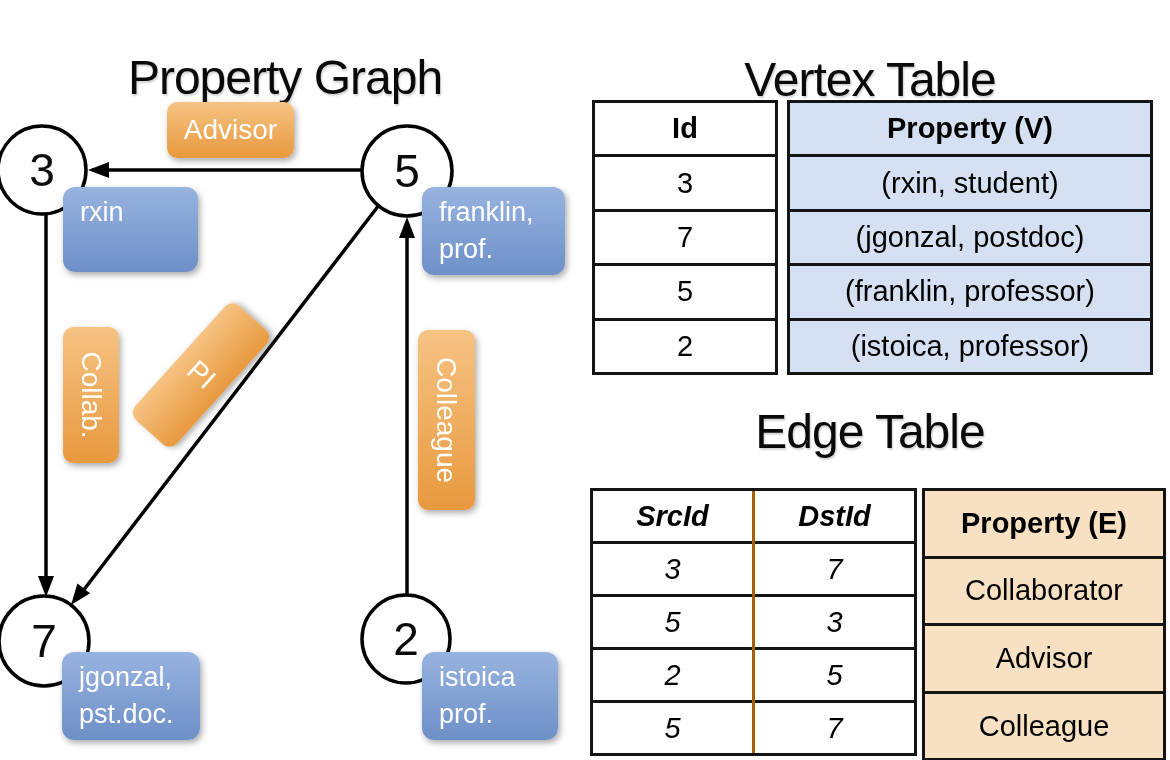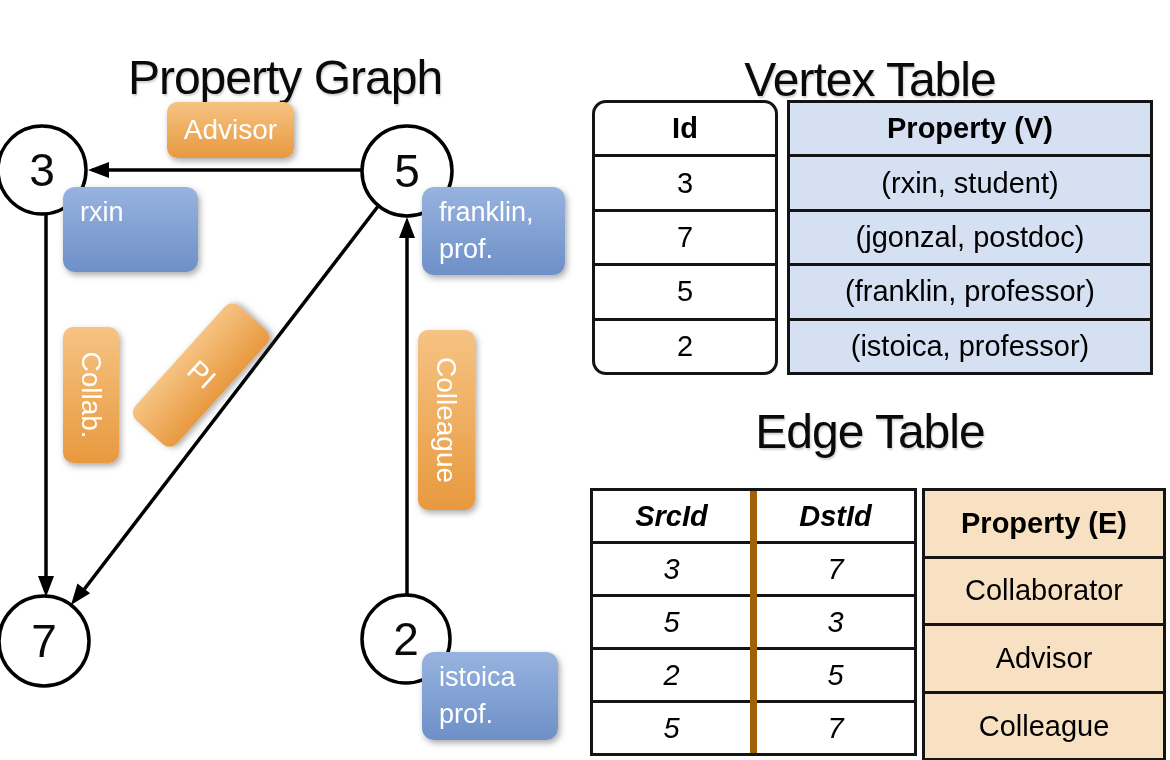--- a/index.html
+++ b/index.html
@@ -44,21 +44,21 @@
   .tcol .cell{
     flex:1;display:flex;align-items:center;justify-content:center;
     font-size:29px;border-bottom:3px solid #141414;white-space:nowrap;
   }
   .tcol .cell:last-child{border-bottom:none;}
   .tcol .cell.hdr{font-weight:700;}
   .bluefill{background:#D5E0F2;}
   .tanfill{background:#F8E0C3;}
   .twocol{display:flex;flex-direction:row;}
   .twocol .subcol{flex:1;display:flex;flex-direction:column;font-style:italic;}
-  .twocol .subcol.second{border-left:7px solid #a16207;}
+  .twocol .subcol.second{border-left:3px solid #a16207;}
 </style>
 </head>
 <body>
 
 <div id="stage">
 
   <div class="abs big-title" style="left:35px;top:18px;width:500px;margin-top:32px;">Property Graph</div>
 
   <svg class="abs" style="left:0;top:0;" width="585" height="760" viewBox="0 0 585 760">
 
@@ -96,28 +96,32 @@
     <span class="vtext">Colleague</span>
   </div>
 
   <div class="abs vertex-label" style="left:63px;top:187px;width:135px;height:85px;">
     <div>rxin</div>
   </div>
   <div class="abs vertex-label" style="left:422px;top:187px;width:143px;height:88px;">
     <div>franklin,</div>
     <div>prof.</div>
   </div>
+  <div class="abs vertex-label" style="left:62px;top:652px;width:138px;height:88px;">
+    <div>jgonzal,</div>
+    <div>pst.doc.</div>
+  </div>
   <div class="abs vertex-label" style="left:422px;top:652px;width:136px;height:88px;">
     <div>istoica</div>
     <div>prof.</div>
   </div>
 
   <div class="abs big-title" style="left:620px;top:24px;width:500px;margin-top:28px;">Vertex Table</div>
 
-  <div class="abs tcol" style="left:592px;top:100px;width:186px;height:275px;border-radius:14px;">
+  <div class="abs tcol" style="left:592px;top:100px;width:186px;height:275px;">
     <div class="cell hdr">Id</div>
     <div class="cell">3</div>
     <div class="cell">7</div>
     <div class="cell">5</div>
     <div class="cell">2</div>
   </div>
 
   <div class="abs tcol" style="left:787px;top:100px;width:366px;height:275px;">
     <div class="cell hdr bluefill">Property (V)</div>
     <div class="cell bluefill">(rxin, student)</div>

